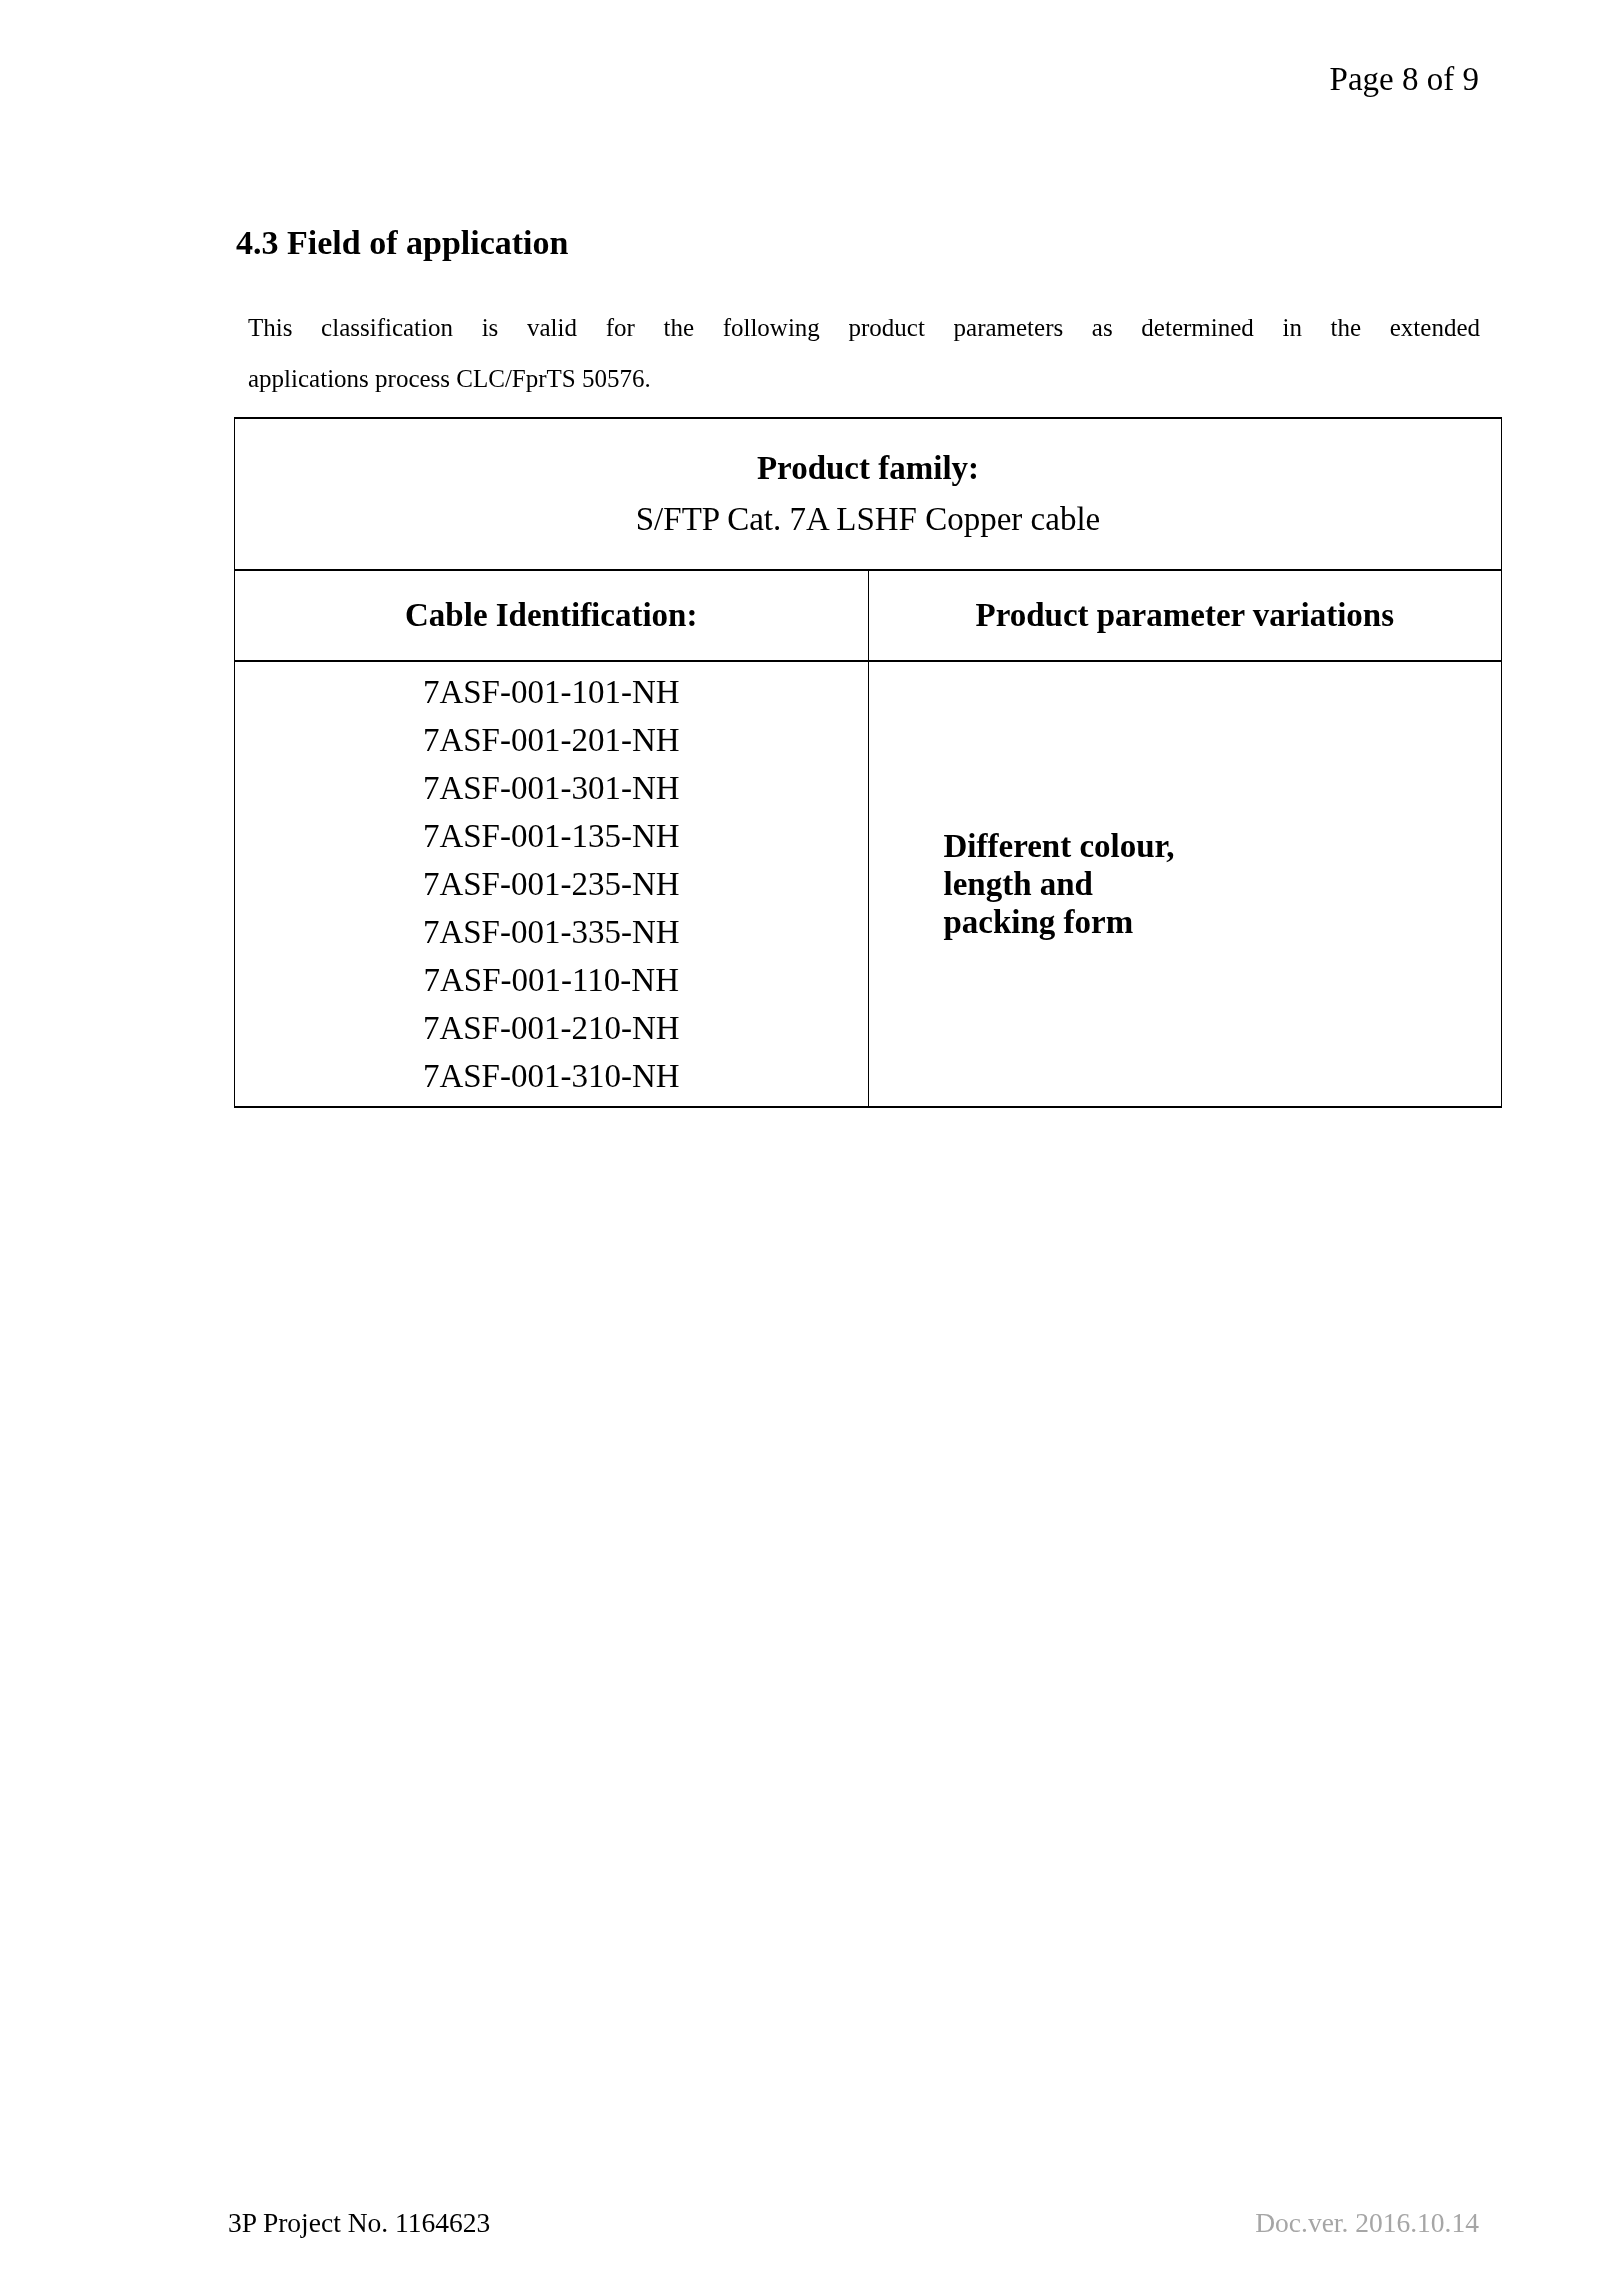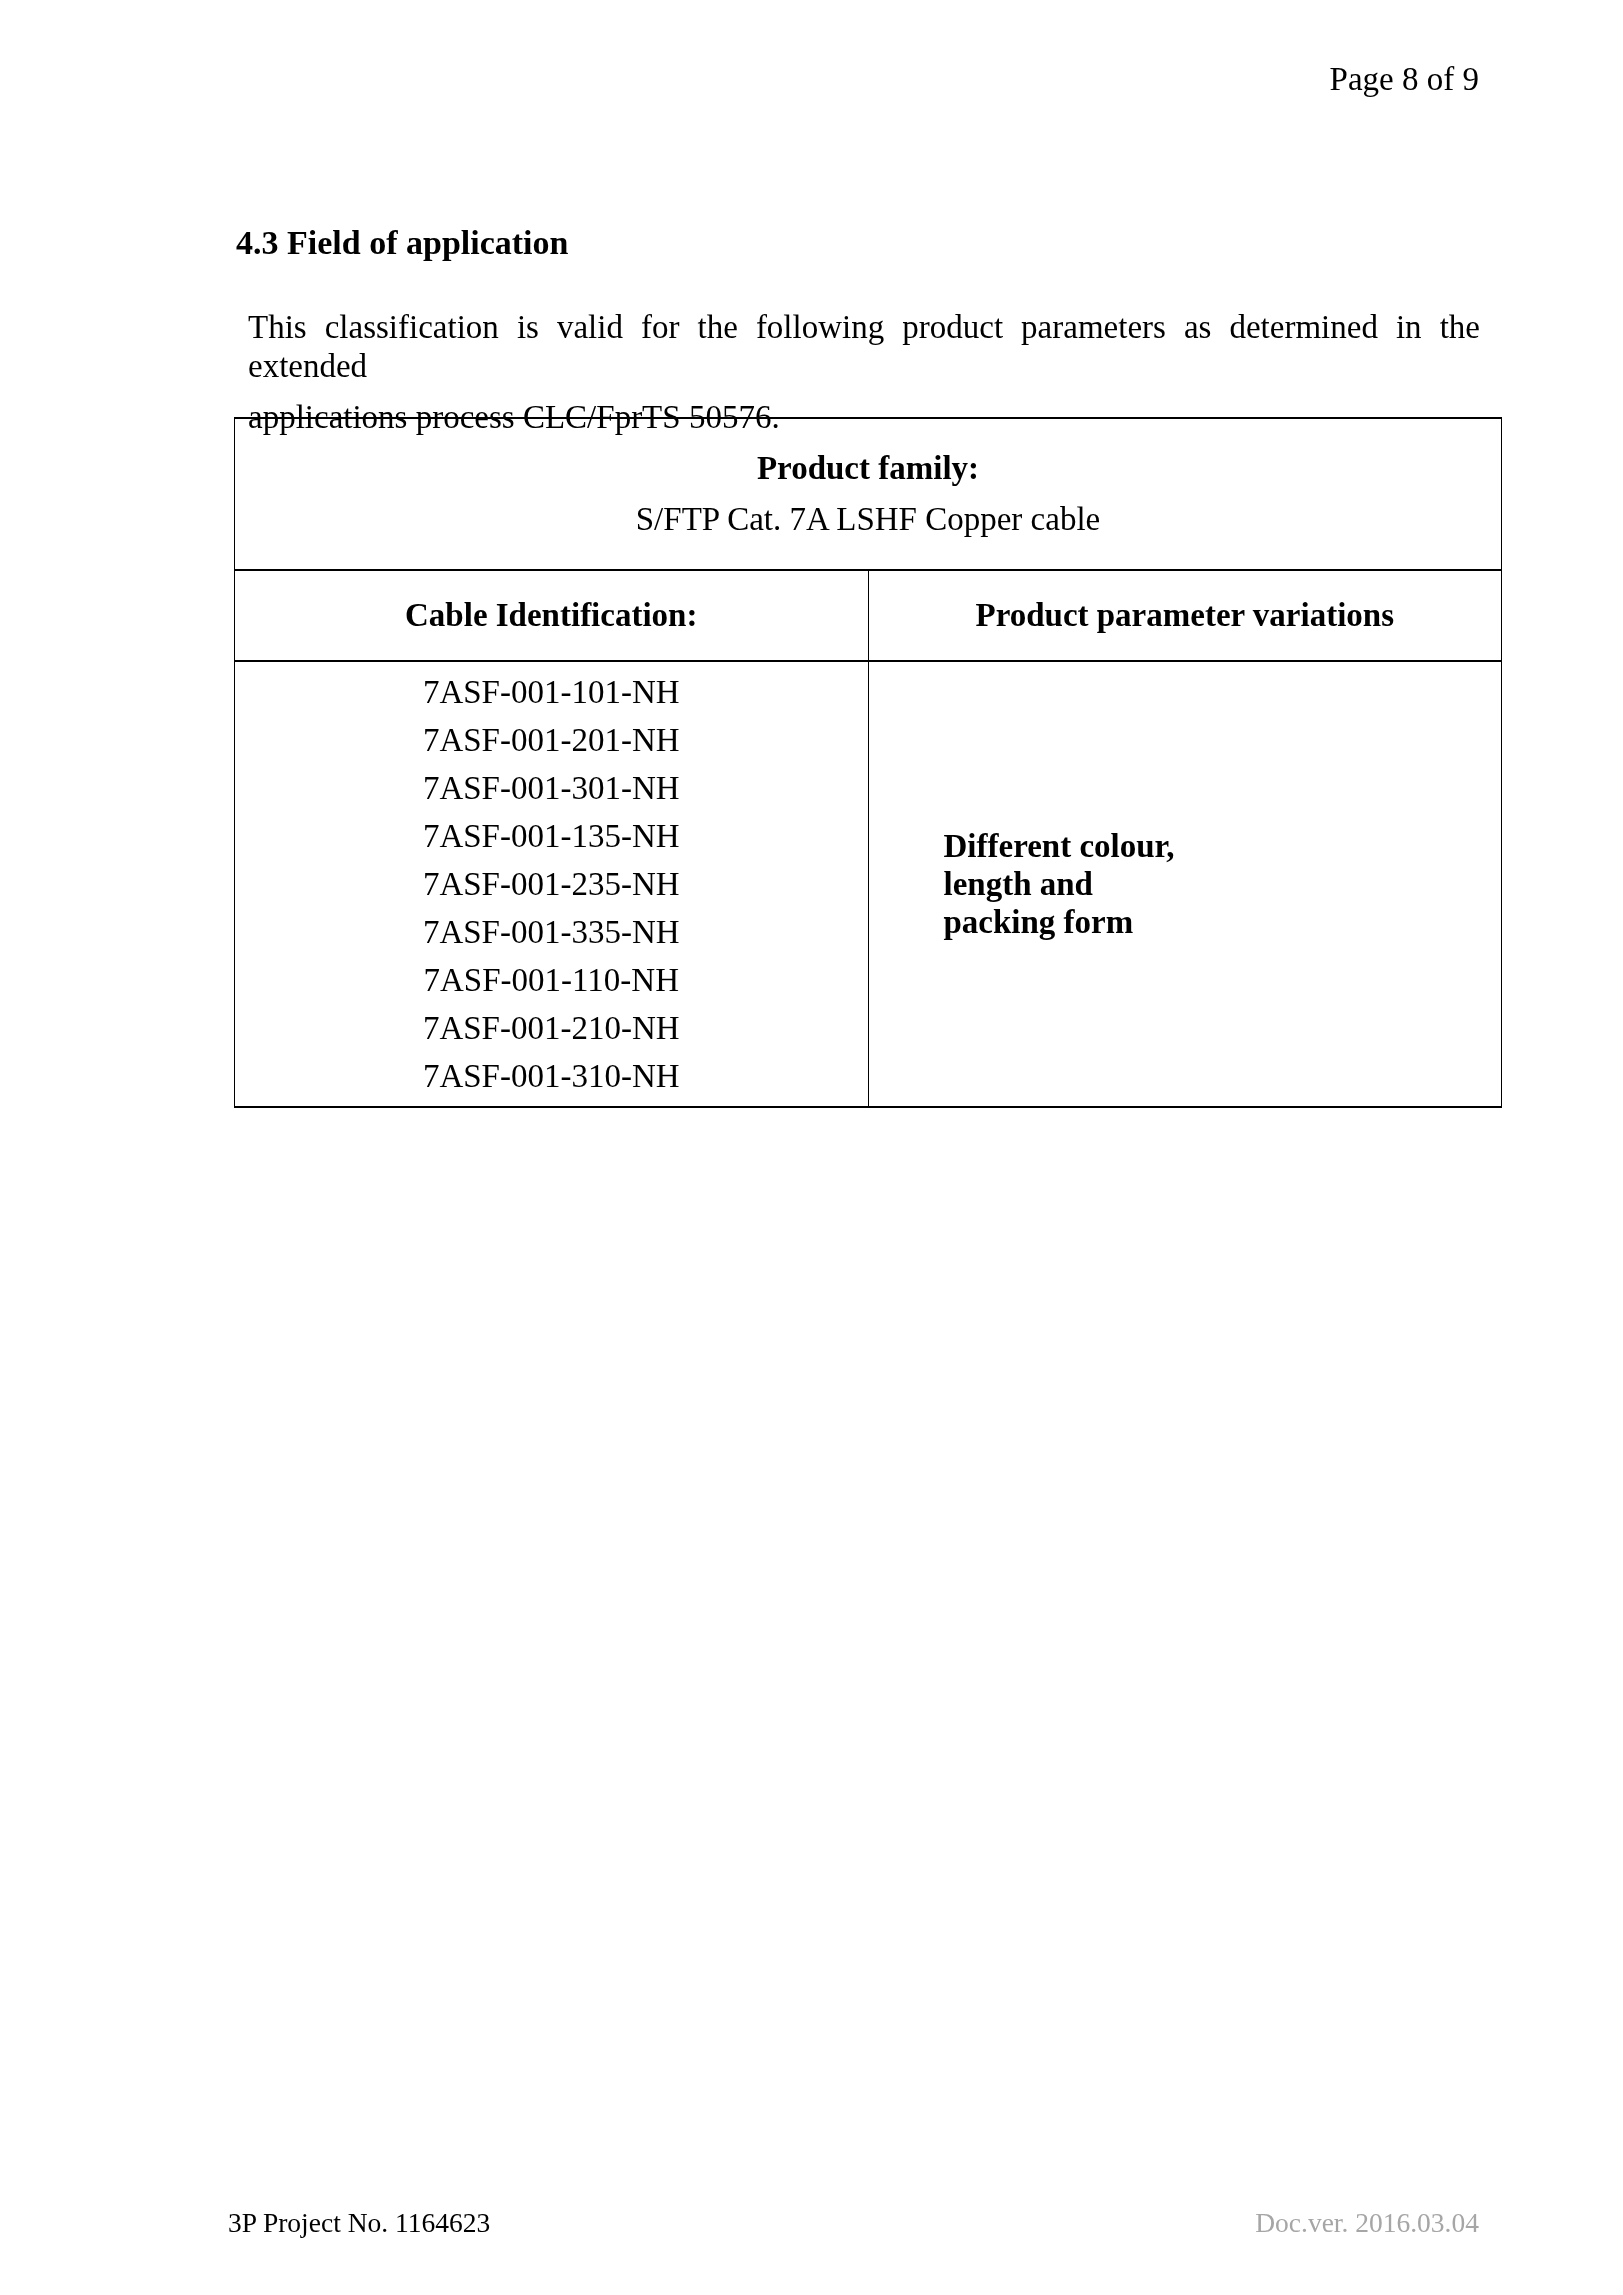--- a/index.html
+++ b/index.html
@@ -26,21 +26,21 @@
     left: 200px;
     font-size: 34px;
     font-weight: bold;
     line-height: 39px;
   }
   .body-paragraph {
     position: absolute;
     top: 260px;
     left: 200px;
     width: 1256px;
-    font-size: 33px;
+    font-size: 25px;
     line-height: 39px;
   }
   .body-line-justified {
     text-align: justify;
     text-align-last: justify;
     white-space: normal;
   }
   .body-line {
     text-align: left;
   }
@@ -133,14 +133,14 @@
     </td>
     <td class="col-param variations-cell">
       <div class="variations-text">Different colour, length and packing form</div>
     </td>
   </tr>
 </tbody>
   </table>
 
 <div class="page-footer-left">3P Project No. 1164623</div>
 
-<div class="page-footer-right" style="color: rgb(166, 166, 166);">Doc.ver. 2016.03.04</div>
+<div class="page-footer-right" style="color: rgb(166, 166, 166);">Doc.ver. 2016.10.14</div>
 
 
 </body></html>

